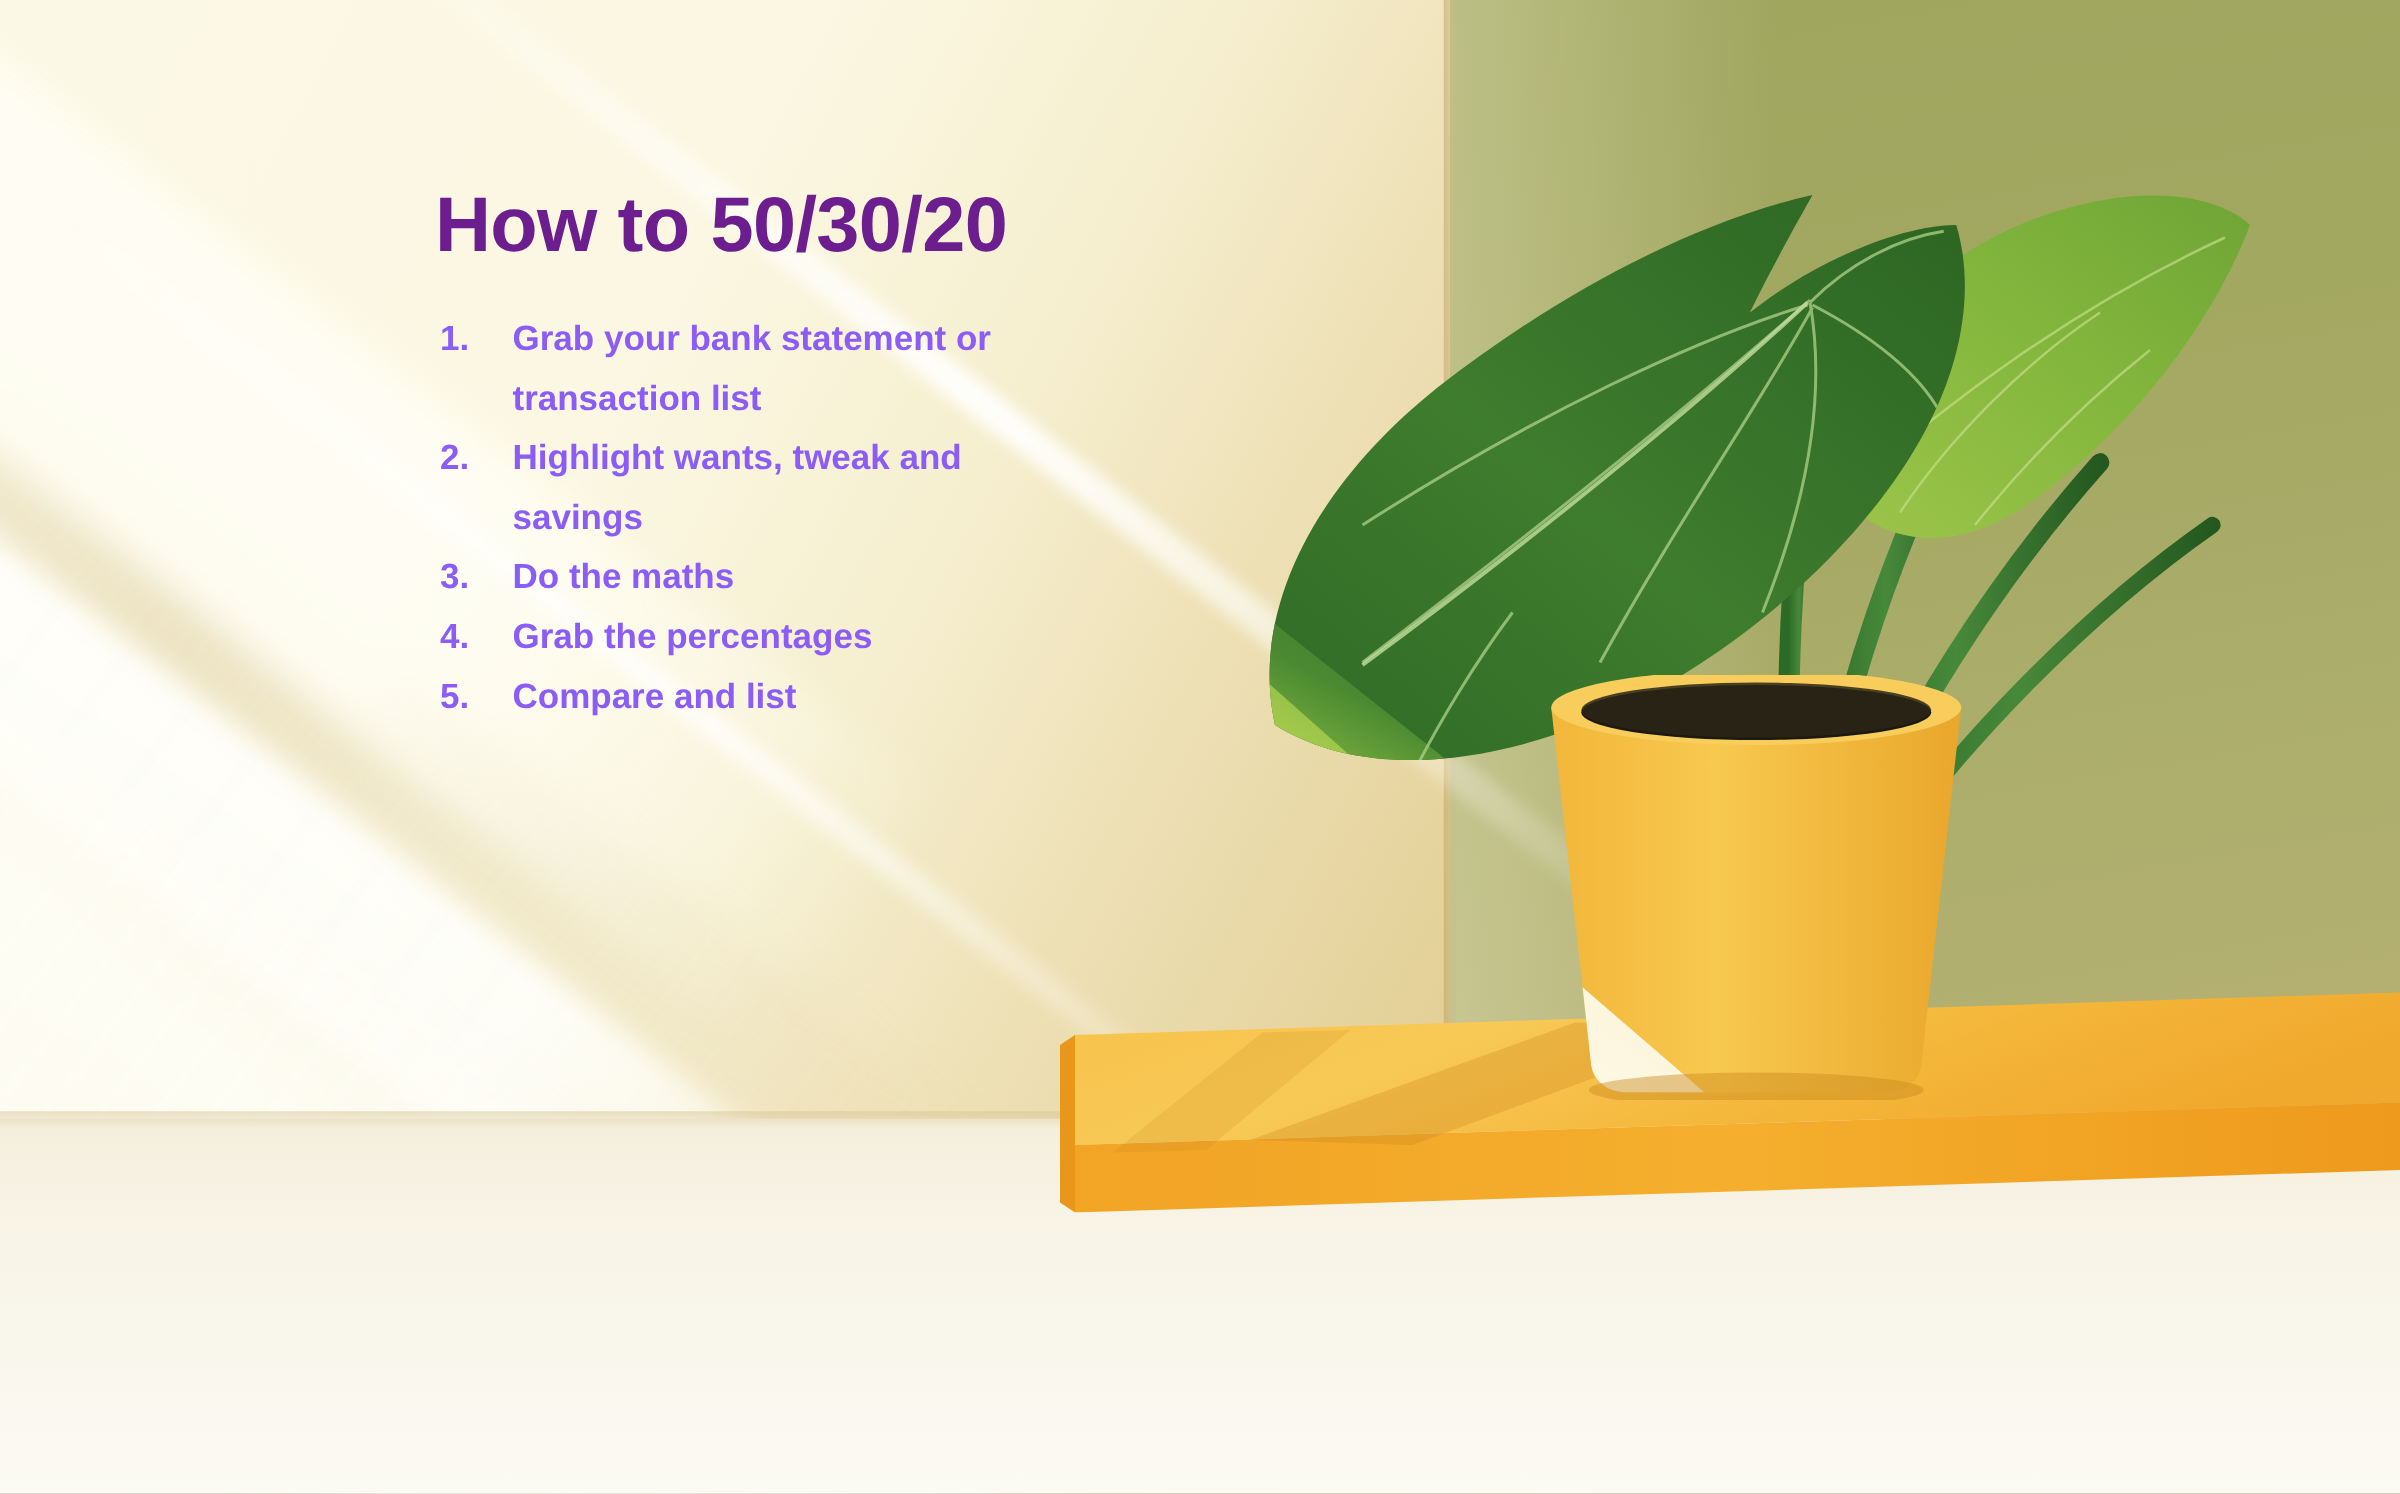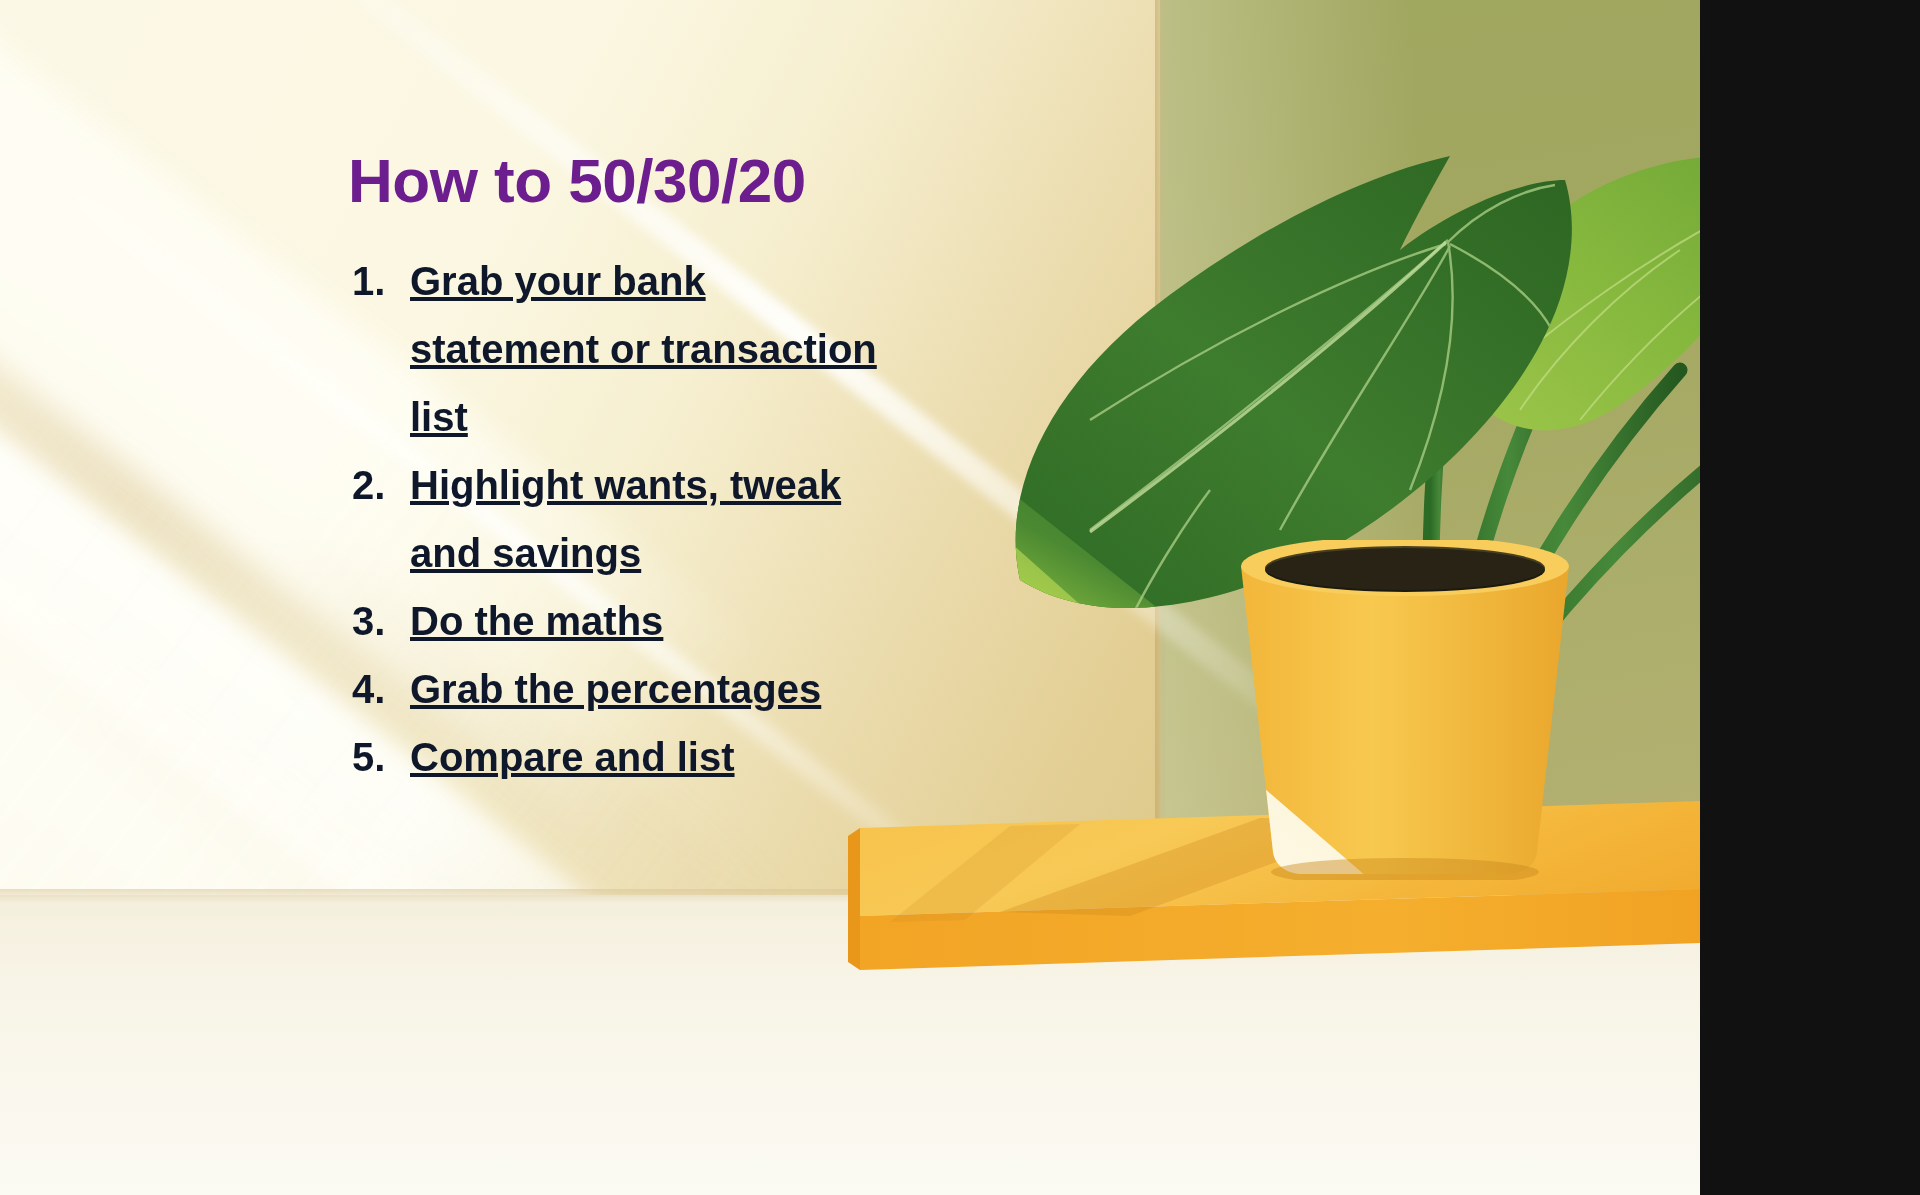--- a/index.html
+++ b/index.html
@@ -2,21 +2,21 @@
 <html><head>
 <meta charset="utf-8">
 <style>
   html, body {
     margin: 0;
     padding: 0;
     background: #111;
   }
   #slide {
     position: relative;
-    width: 1700px;
+    width: 1920px;
     height: 1195px;
     overflow: hidden;
     font-family: "Liberation Sans", sans-serif;
     background: #FAF6DF;
   }
 
   
 
   
   .wall-base {
@@ -168,27 +168,26 @@
   ol.steps {
     margin: 0;
     padding: 0;
     list-style: none;
     counter-reset: step;
   }
   ol.steps li {
     counter-increment: step;
     position: relative;
     padding-left: 62px;
-    color: #0f172a;
-    font-size: 40px;
+    color: #8b5cf6;
+    font-size: 28px;
     font-weight: 600;
     line-height: 1.70;
     margin: 0;
     max-width: 470px;
-    text-decoration: underline;
   }
   ol.steps li::before {
     content: counter(step) ".";
     position: absolute;
     left: 4px;
     top: 0;
     width: 48px;
     text-align: left;
     font-weight: 600;
   }

